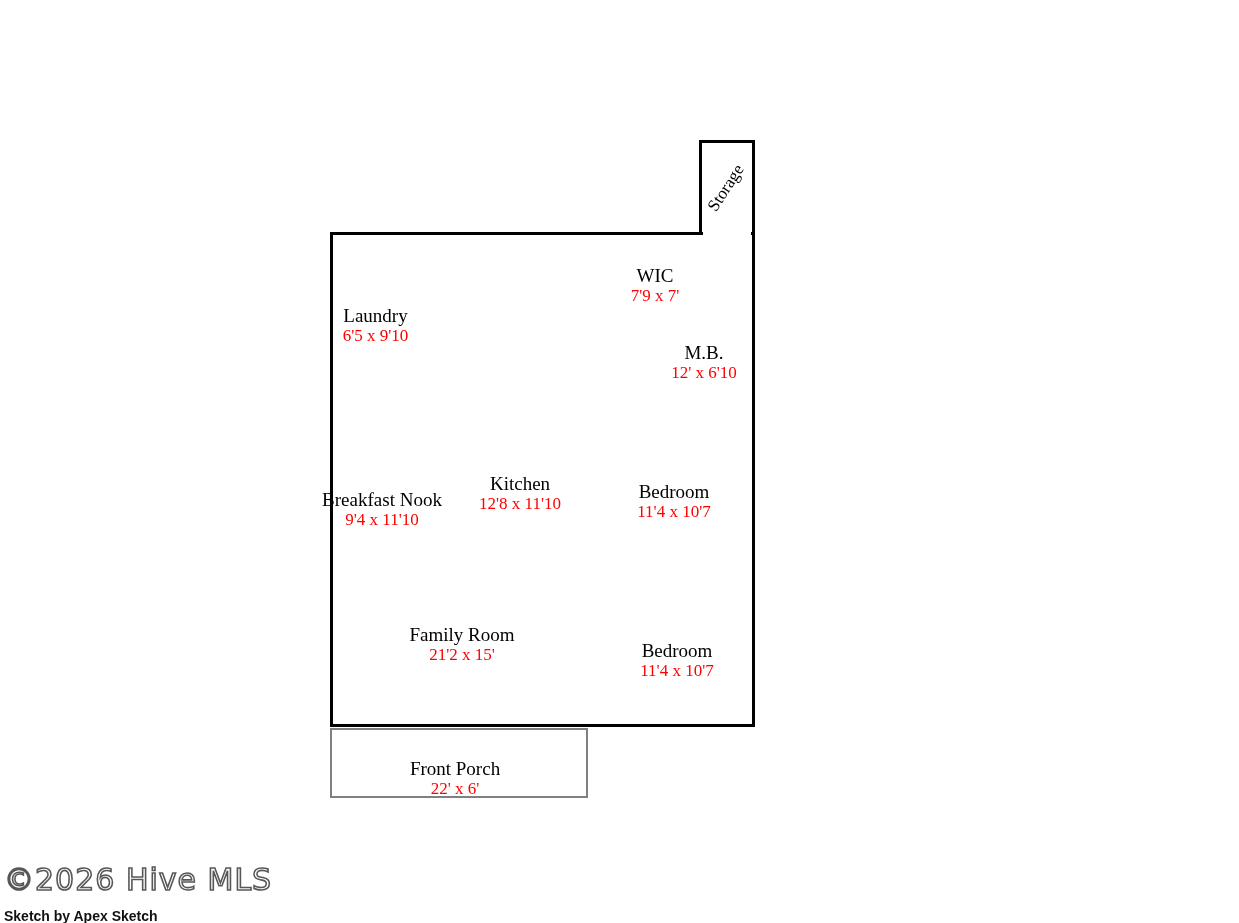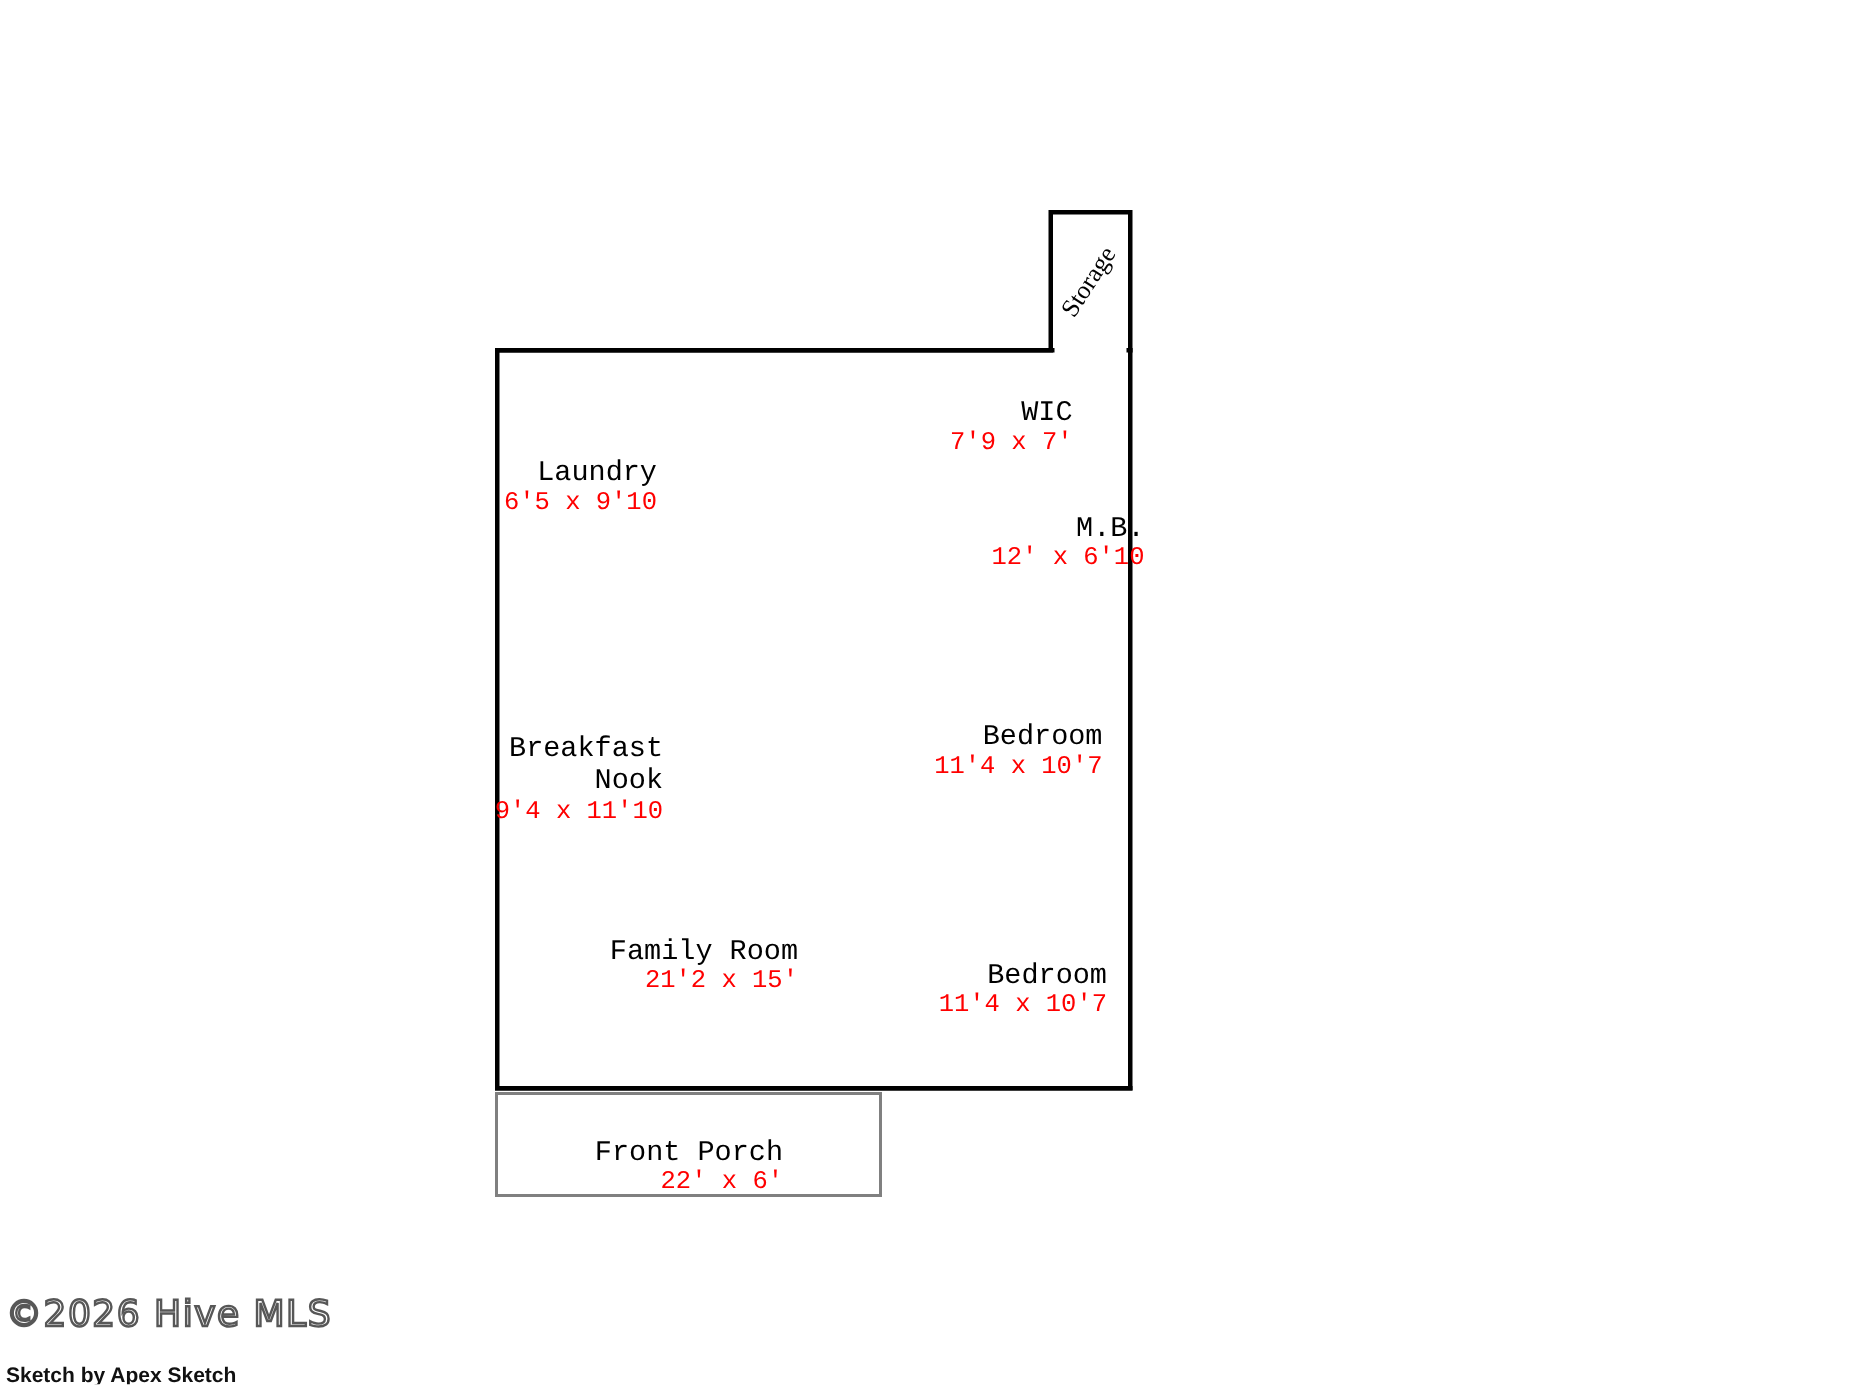--- a/index.html
+++ b/index.html
@@ -38,24 +38,23 @@
   }
   .wall-line-h {
     position: absolute;
     height: 3px;
     background: #000000;
   }
 
   
   .room {
     position: absolute;
-    text-align: right;
+    text-align: center;
     line-height: 1.12;
     white-space: nowrap;
-    font-family: Liberation Mono, monospace;
   }
   .room .rname {
     display: block;
     color: #000000;
     font-size: 19px;
   }
   .room .rdim {
     display: block;
     color: #ff0000;
     font-size: 17px;
@@ -74,21 +73,21 @@
     white-space: nowrap;
     transform-origin: 50% 50%;
   }
 
   
   #watermark {
     position: absolute;
     left: 4px;
     top: 862px;
     font-family: "DejaVu Sans", "Liberation Sans", sans-serif;
-    font-size: 24px;
+    font-size: 30px;
     letter-spacing: 1px;
     color: rgba(255,255,255,0);
     -webkit-text-stroke: 1.6px #3a3a3a;
     opacity: 0.85;
     white-space: nowrap;
   }
   #credit {
     position: absolute;
     left: 4px;
     top: 908px;
@@ -132,20 +131,24 @@
   <div class="room" style="left:645px; top:342px; width:118px;">
     <span class="rname">M.B.</span>
     <span class="rdim">12' x 6'10</span>
   </div>
 
   <div class="room wrap" style="left:322px; top:441px; width:120px;">
     <span class="rname">Breakfast Nook</span>
     <span class="rdim">9'4 x 11'10</span>
   </div>
 
+  <div class="room" style="left:455px; top:473px; width:130px;">
+    <span class="rname">Kitchen</span>
+    <span class="rdim">12'8 x 11'10</span>
+  </div>
 
   <div class="room" style="left:613px; top:481px; width:122px;">
     <span class="rname">Bedroom</span>
     <span class="rdim">11'4 x 10'7</span>
   </div>
 
   <div class="room" style="left:392px; top:624px; width:140px;">
     <span class="rname">Family Room</span>
     <span class="rdim">21'2 x 15'</span>
   </div>

